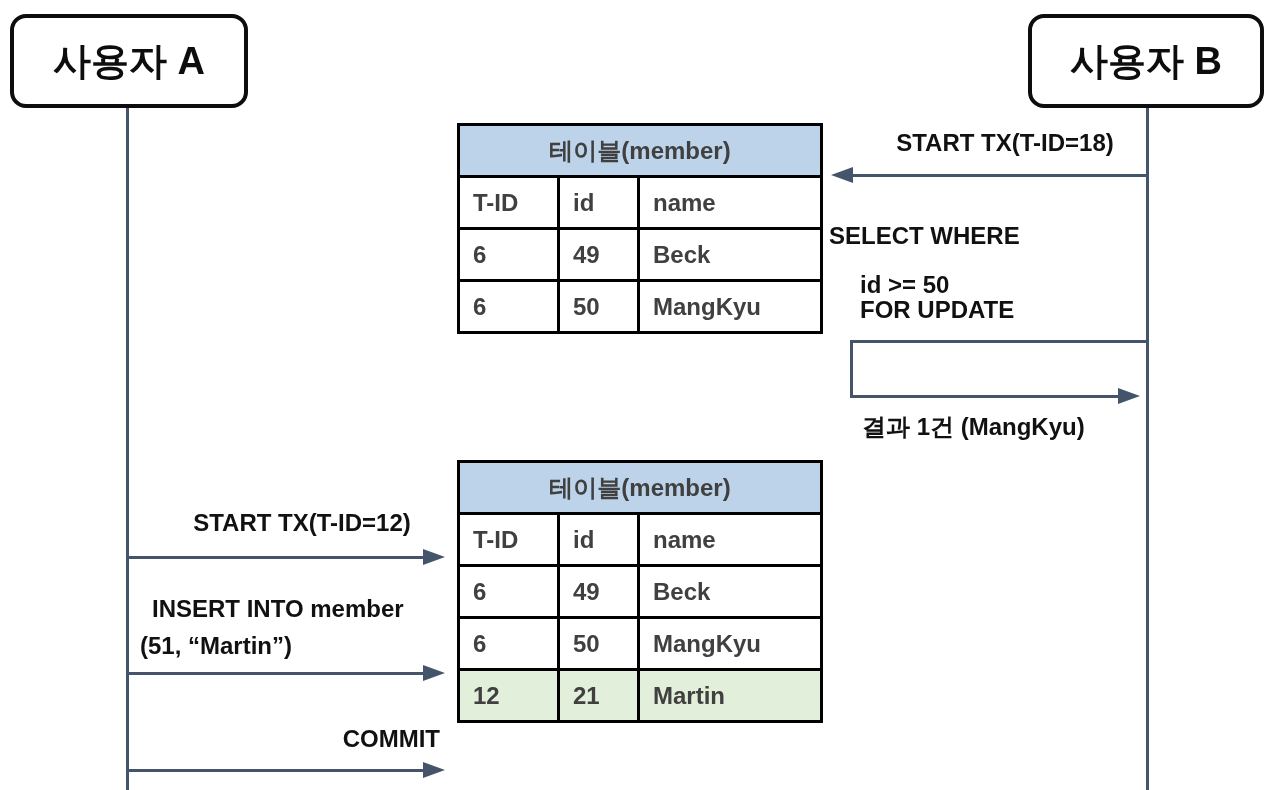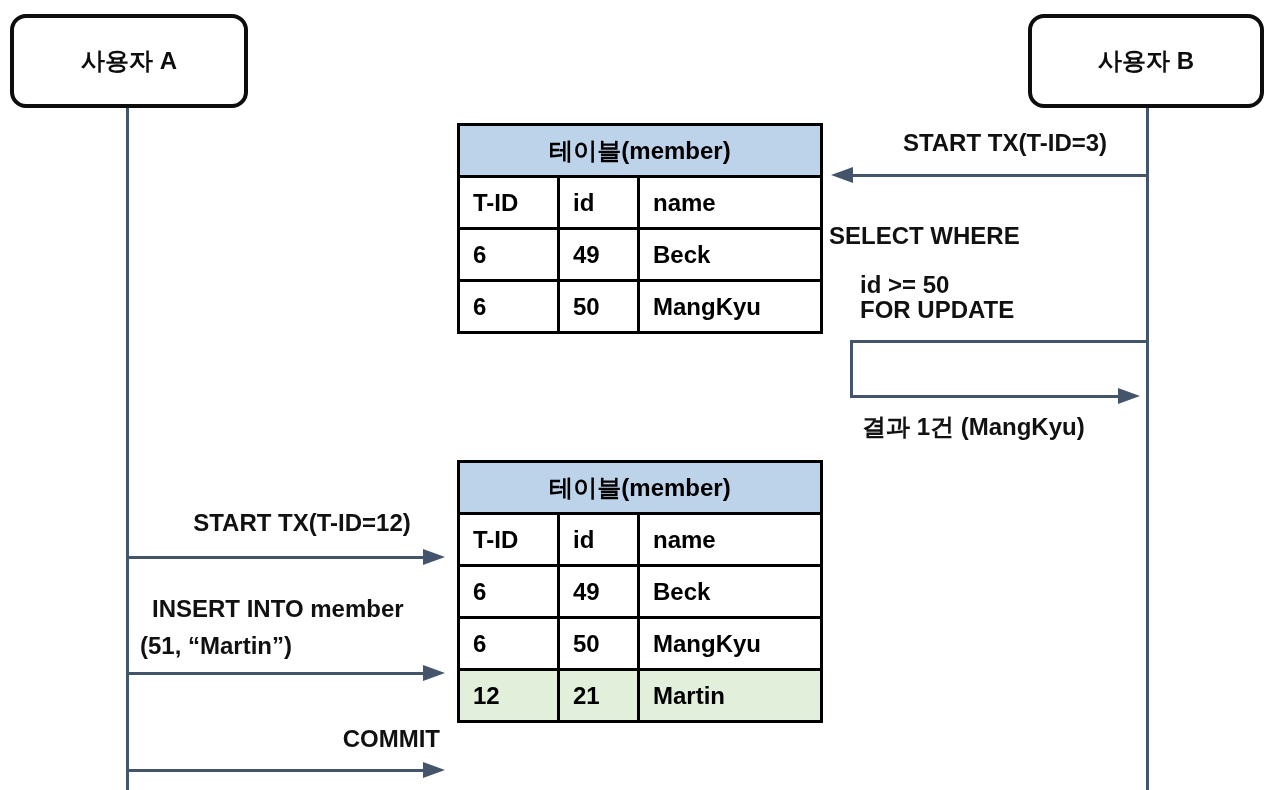--- a/index.html
+++ b/index.html
@@ -11,21 +11,21 @@
     overflow:hidden;
   }
   
   .actor{
     position:absolute;
     height:94px;
     border:4px solid #0d0d0d;
     border-radius:16px;
     background:#ffffff;
     display:flex;align-items:center;justify-content:center;
-    font-size:24px;font-weight:bold;color:#0d0d0d;
+    font-size:38px;font-weight:bold;color:#0d0d0d;
     box-sizing:border-box;
   }
   #actor-a{left:10px;top:14px;width:238px;}
   #actor-b{left:1028px;top:14px;width:236px;}
   
   .lifeline{position:absolute;width:2.5px;background:#44546a;}
   #lifeline-a{left:126px;top:108px;height:682px;}
   #lifeline-b{left:1146px;top:108px;height:682px;}
   
   .hline{position:absolute;height:3px;background:#44546a;}
@@ -51,21 +51,21 @@
   .msg.center{text-align:center;}
   
   table.dbtable{
     position:absolute;
     border-collapse:collapse;
     background:#ffffff;
     table-layout:fixed;
   }
   table.dbtable td{
     border:3px solid #000000;
-    font-size:24px;font-weight:bold;color:#000000;
+    font-size:24px;font-weight:bold;color:#404040;
     height:49px;
     padding:0 0 0 13px;
     box-sizing:content-box;
   }
   table.dbtable td.title{
     text-align:center;
     padding:0;
   }
   #table-1{left:457px;top:123px;width:363px;}
   #table-2{left:457px;top:460px;width:363px;}
@@ -140,21 +140,21 @@
       <td>MangKyu</td>
     </tr>
     <tr>
       <td style="background:#e2efda">12</td>
       <td style="background:#e2efda">21</td>
       <td style="background:#e2efda">Martin</td>
     </tr>
   </tbody>
     </table>
 
-  <div class="msg center" style="left:860px;top:124px;width:290px;">START TX(T-ID=3)</div>
+  <div class="msg center" style="left:860px;top:124px;width:290px;">START TX(T-ID=18)</div>
 
   <div class="hline" style="left:846px;top:174px;width:300px;"></div>
   <div class="arrow-left" style="left:831px;top:167px;"></div>
 
   <div class="msg" style="left:829px;top:217px;">SELECT WHERE</div>
   <div class="msg" style="left:860px;top:254px;margin-top:12px;">id &gt;= 50</div>
   <div class="msg" style="left:860px;top:291px;">FOR UPDATE</div>
 
   <div class="hline" style="left:850px;top:340px;width:296px;"></div>
   <div class="vline" style="left:850px;top:340px;height:58px;"></div>

